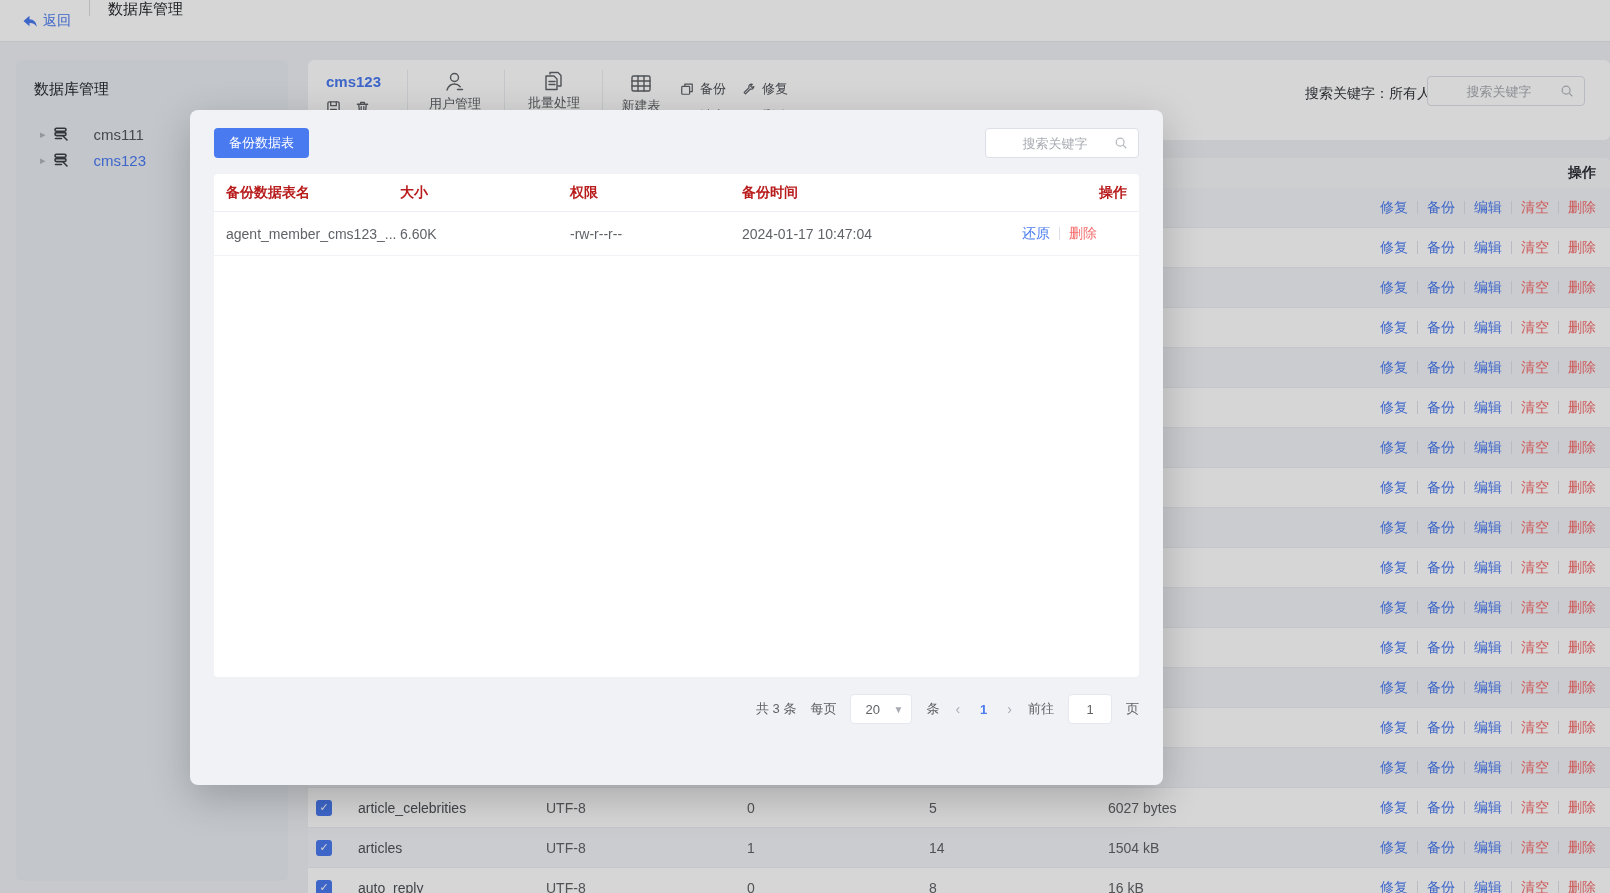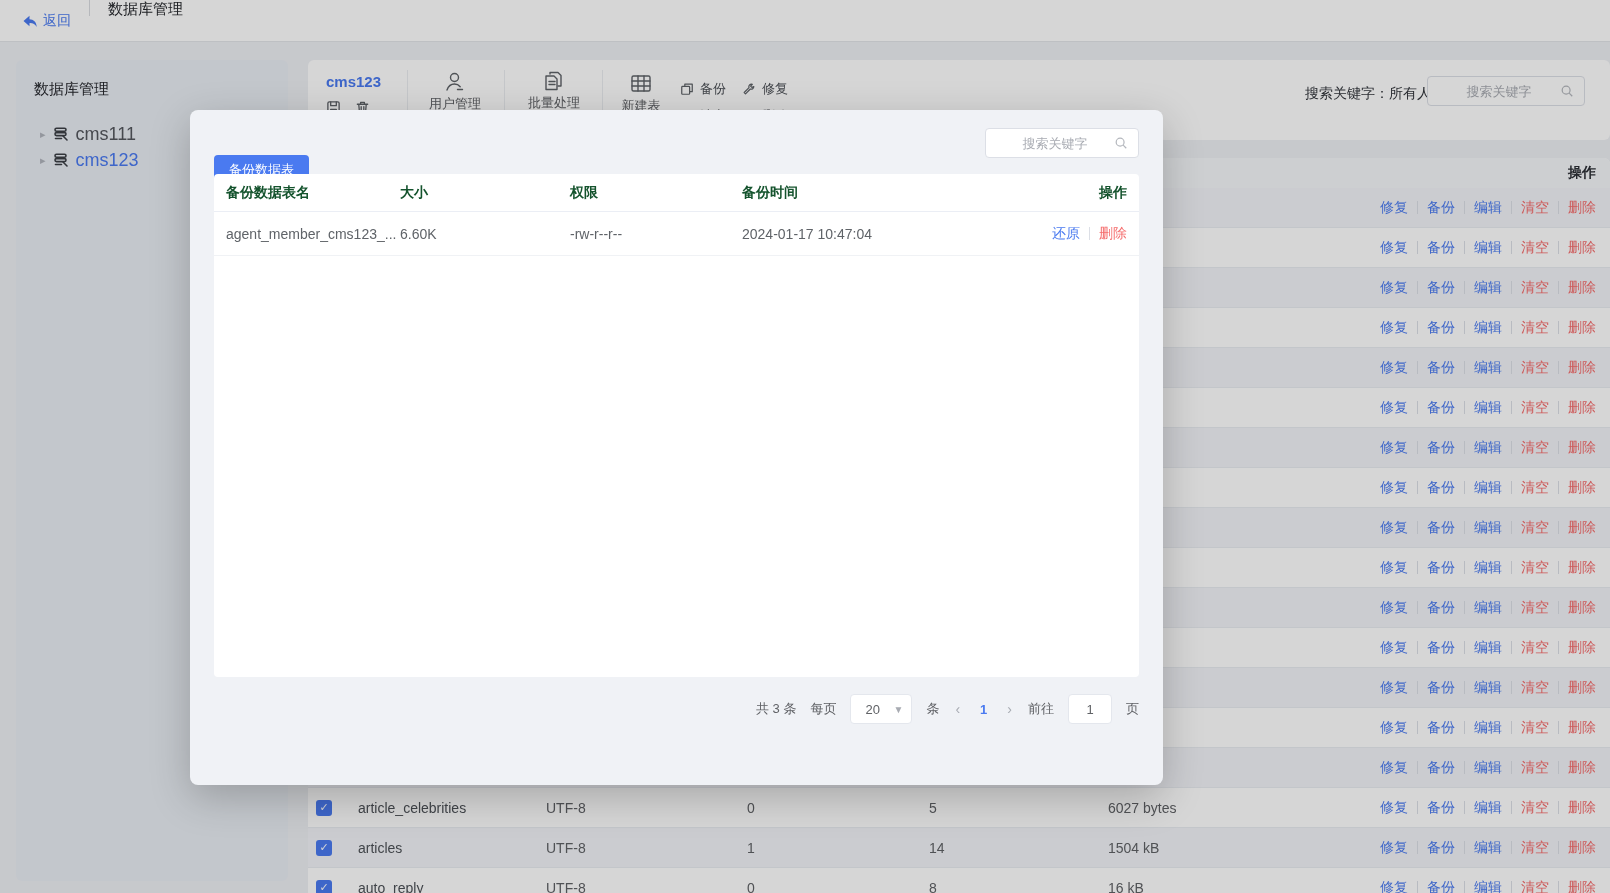--- a/index.html
+++ b/index.html
@@ -17,21 +17,21 @@
   .tb-sep{width:1px;height:16px;background:#d9dce1;margin:0 18px;}
   .tb-title{color:#26282d;font-size:15px;font-weight:500;}
   
   .sidebar{position:absolute;left:16px;top:60px;width:272px;height:821px;
     background:#e9edf4;border-radius:6px;}
   .sb-title{color:#26282d;font-size:15px;font-weight:500;padding:20px 0 0 18px;}
   .tree{margin-top:22px;}
   .tree-item{display:flex;align-items:center;height:26px;padding-left:24px;gap:7px;cursor:pointer;}
   .caret{color:#b0b4bc;font-size:11px;line-height:1;}
   .tree-item svg{display:block;}
-  .tree-label{font-size:18px;color:#54575d;}
+  .tree-label{font-size:15px;color:#54575d;margin-left:18px;}
   .tree-item.selected .tree-label{color:#4a7af0;}
   
   .toolcard{position:absolute;left:308px;top:60px;width:1302px;height:80px;background:#fff;border-radius:6px;}
   .toolcard .abs{position:absolute;}
   .dbname{left:18px;top:13px;color:#4a7af0;font-weight:bold;font-size:15px;}
   .mini-icons{left:18px;top:40px;display:flex;gap:14px;}
   .vdiv{top:10px;width:1px;height:60px;background:#ebedf1;}
   .tgroup{display:flex;flex-direction:column;align-items:center;width:86px;}
   .tgroup .glabel{font-size:13px;color:#606266;margin-top:1px;white-space:nowrap;}
   .titem{display:flex;align-items:center;gap:6px;font-size:13px;color:#4d5157;cursor:pointer;white-space:nowrap;}
@@ -60,28 +60,28 @@
   .overlay{position:absolute;inset:0;background:rgba(0,0,0,0.16);z-index:20;}
   
   .modal{position:absolute;left:190px;top:110px;width:973px;height:675px;z-index:30;
     background:#f0f2f6;border-radius:8px;box-shadow:0 12px 40px rgba(0,0,0,.22);}
   .m-head{height:48px;background:#fff;border-radius:8px 8px 0 0;border-bottom:1px solid #e7eaef;
     display:flex;align-items:center;justify-content:space-between;padding:0 20px 0 24px;}
   .m-title{color:#26282d;font-size:16px;}
   .m-close{color:#909399;font-size:17px;cursor:pointer;line-height:1;}
   .m-body{position:relative;height:627px;}
   .m-btn{position:absolute;left:24px;top:18px;height:30px;padding:0 15px;background:#4a7af0;color:#fff;
-    font-size:13px;border:none;border-radius:4px;cursor:pointer;font-family:inherit;display:flex;align-items:center;margin-top:27px;}
+    font-size:13px;border:none;border-radius:4px;cursor:pointer;font-family:inherit;display:flex;align-items:center;}
   .m-search{position:absolute;right:24px;top:18px;width:154px;}
   .m-panel{position:absolute;left:24px;top:64px;width:925px;height:503px;background:#fff;border-radius:4px;}
   .mgrid{display:grid;grid-template-columns:174px 170px 172px 280px 1fr;align-items:center;padding:0 12px;}
-  .m-thead{height:38px;color:#14532d;font-weight:600;border-bottom:1px solid #ebeef5;}
+  .m-thead{height:38px;color:#b91c1c;font-weight:600;border-bottom:1px solid #ebeef5;}
   .m-thead .op,.m-row .m-actions{text-align:right;}
   .m-row{height:44px;color:#5f6368;border-bottom:1px solid #f0f2f5;}
-  .m-actions{display:flex;justify-content:flex-end;align-items:center;gap:9px;font-family:Liberation Mono, monospace;}
+  .m-actions{display:flex;align-items:center;gap:9px;font-family:Liberation Mono, monospace;}
   .pager{position:absolute;right:24px;top:584px;height:30px;display:flex;align-items:center;
     gap:14px;font-size:13px;color:#606266;}
   .psel{width:62px;height:30px;background:#fff;border:1px solid #e4e7ed;border-radius:4px;
     display:flex;align-items:center;justify-content:space-between;padding:0 8px 0 14px;cursor:pointer;}
   .psel .chev{color:#a8abb2;font-size:10px;}
   .parrow{color:#a8abb2;font-size:14px;cursor:pointer;padding:0 2px;}
   .pcur{color:#4a7af0;font-weight:600;cursor:pointer;padding:0 4px;}
   .pinput{width:44px;height:30px;background:#fff;border:1px solid #e4e7ed;border-radius:4px;
     text-align:center;font-size:13px;color:#606266;outline:none;font-family:inherit;}
   .icon-stroke{stroke:#5f6368;fill:none;stroke-width:1.4;stroke-linecap:round;stroke-linejoin:round;}

